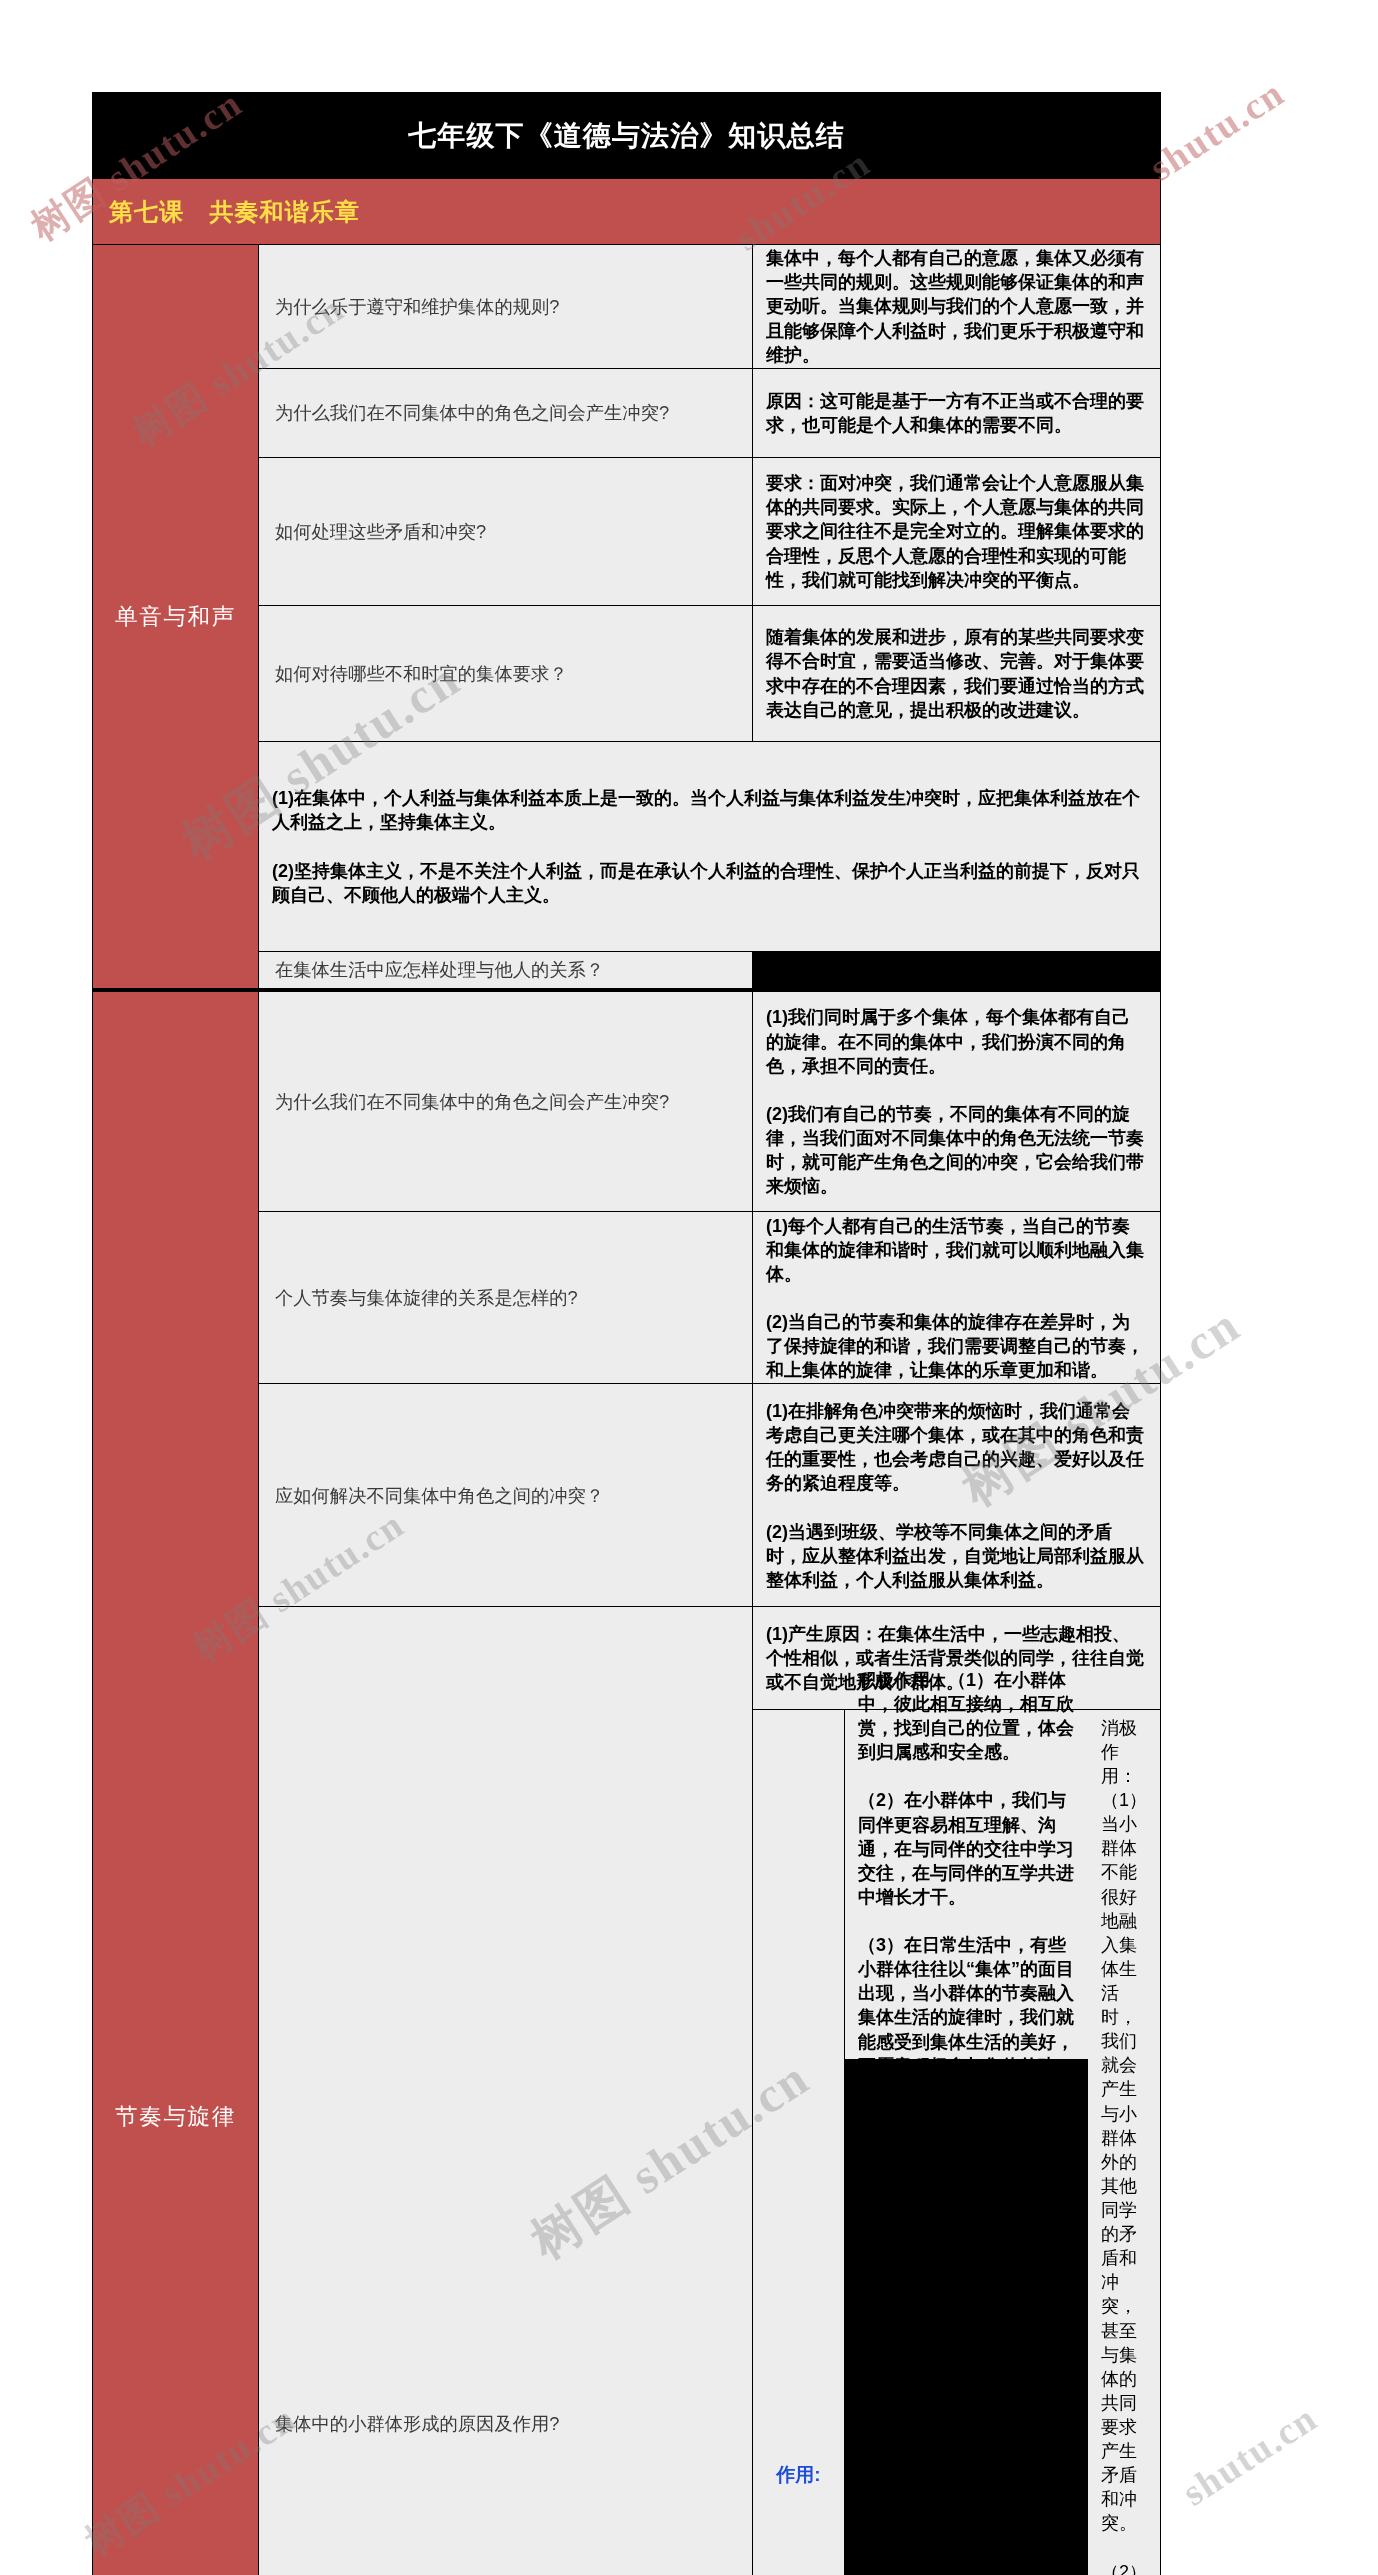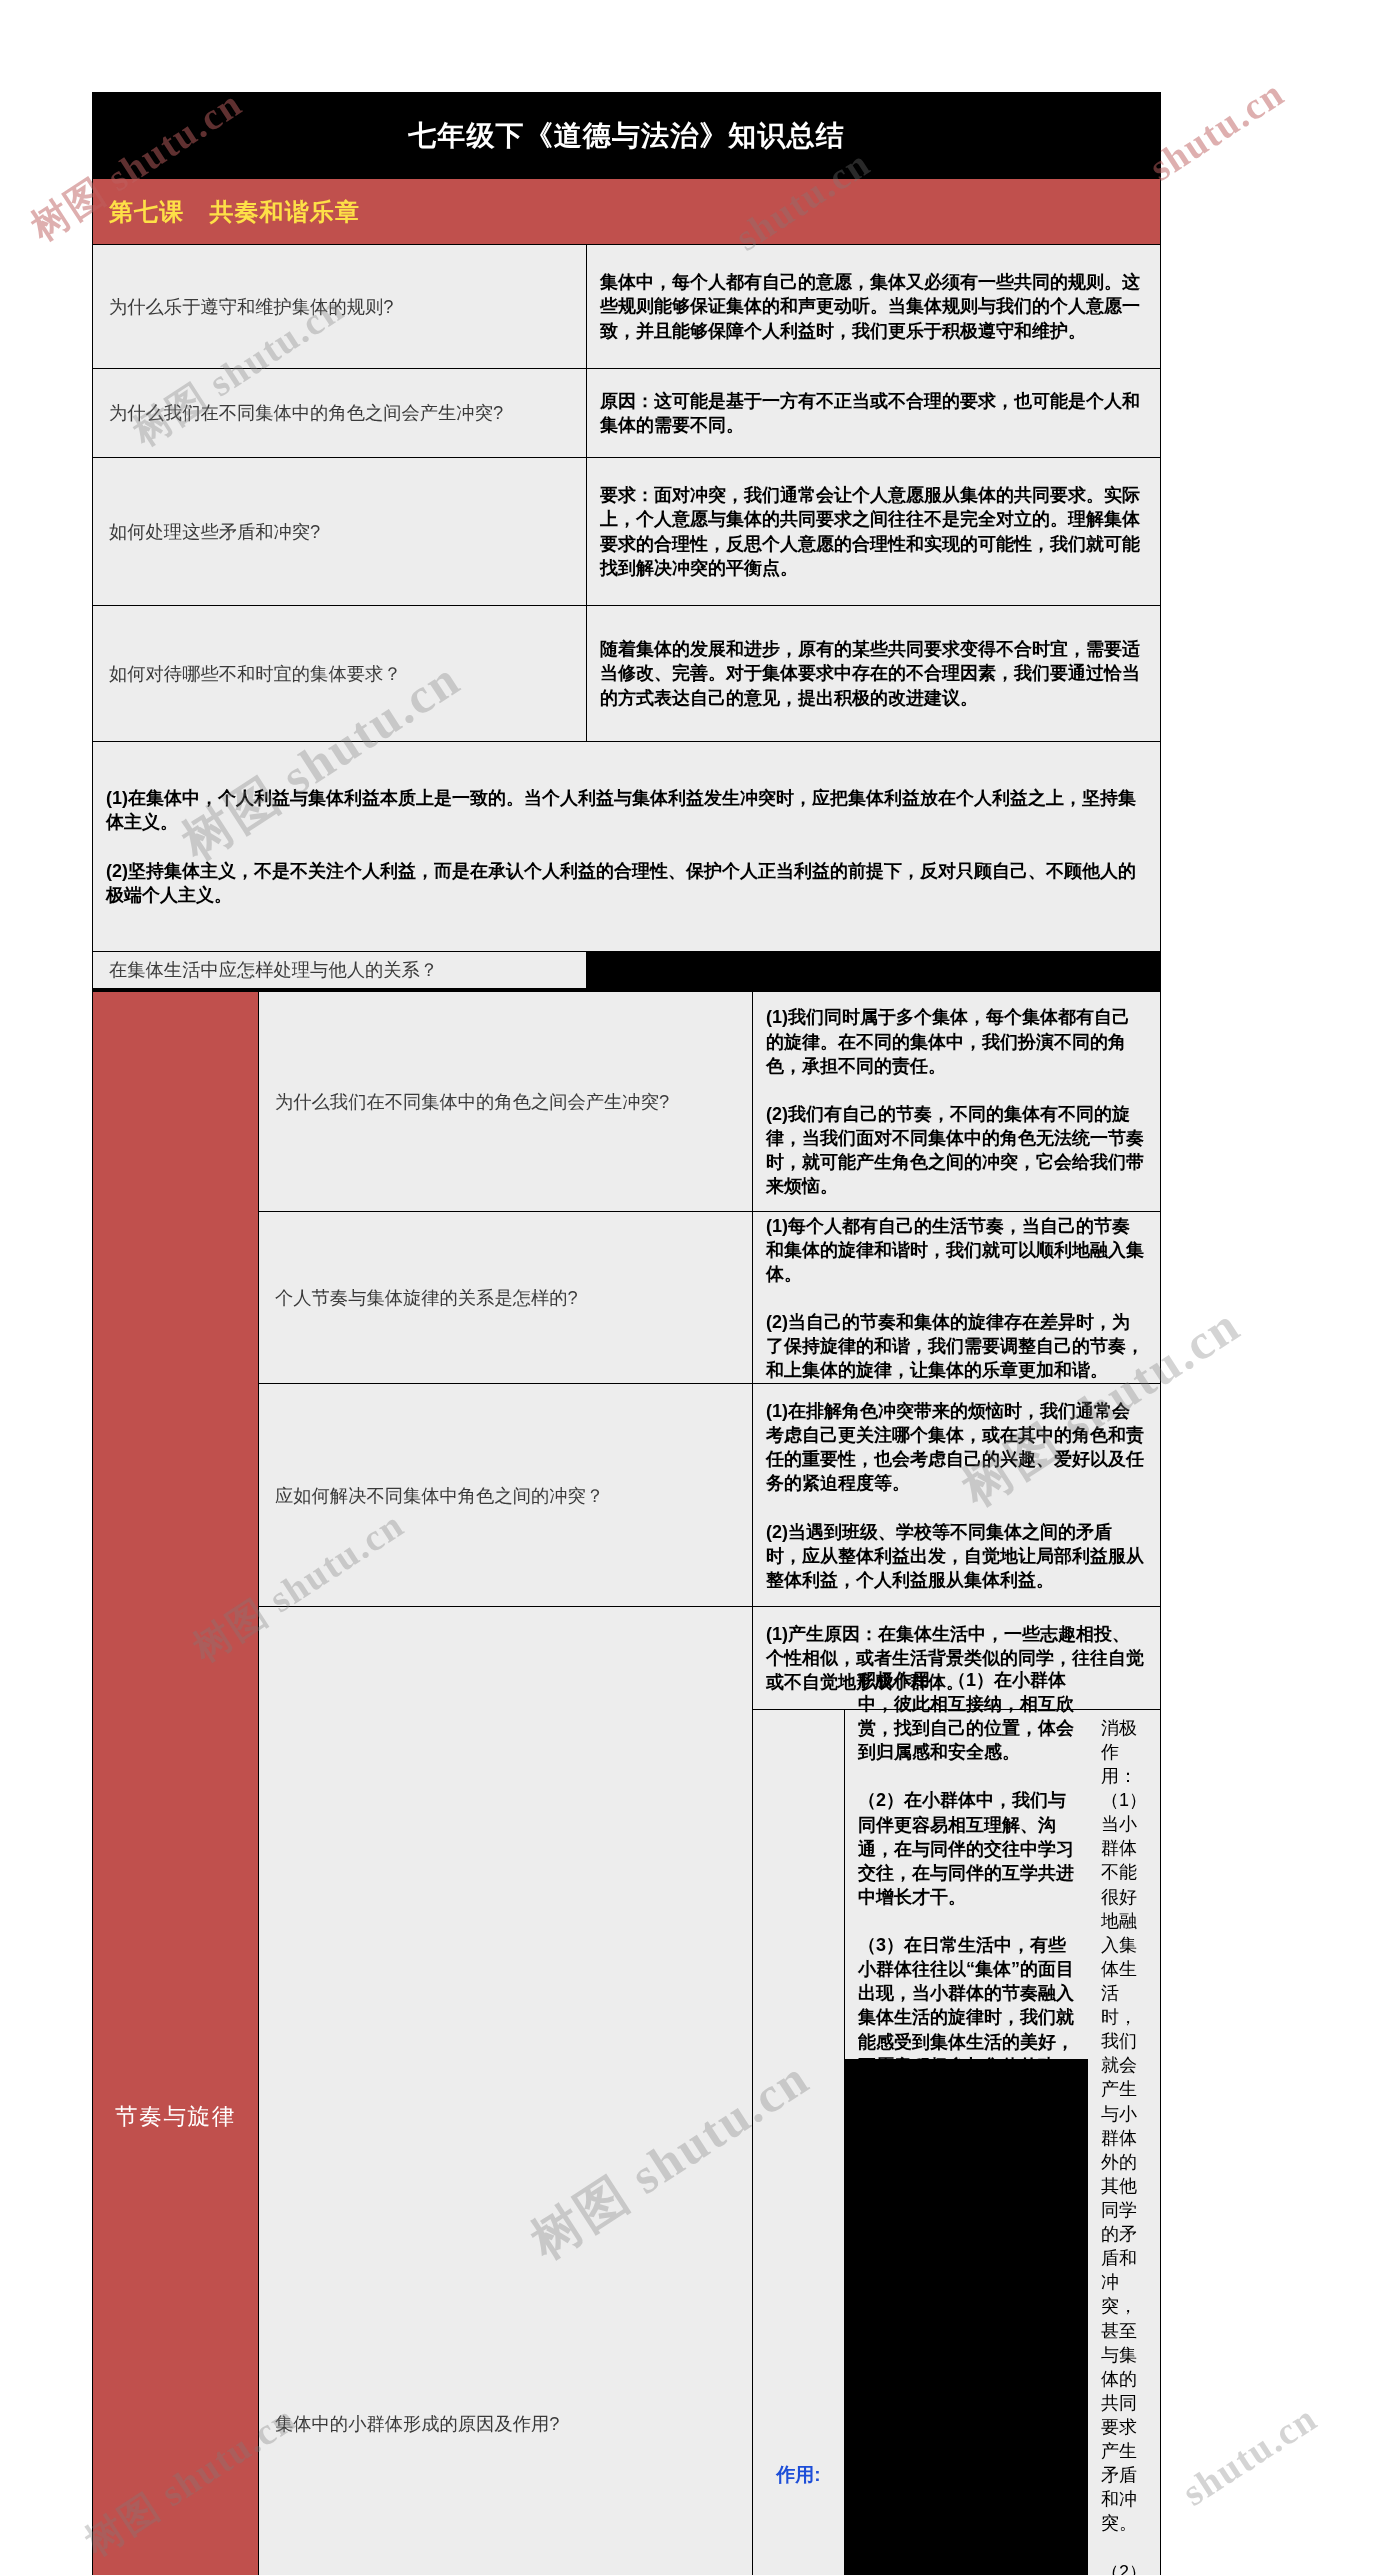--- a/index.html
+++ b/index.html
@@ -138,20 +138,23 @@
 
   <div class="title-bar">
     <div class="t">七年级下《道德与法治》知识总结</div>
   </div>
 
   <div class="course-bar">
     <div class="t">第七课　共奏和谐乐章</div>
   </div>
 
   <div class="section">
+    <div class="side-cell">
+      <div class="t">单音与和声</div>
+    </div>
     <div class="rows">
       <div class="row s1r1">
         <div class="q-cell">为什么乐于遵守和维护集体的规则?</div>
         <div class="a-cell">集体中，每个人都有自己的意愿，集体又必须有一些共同的规则。这些规则能够保证集体的和声更动听。当集体规则与我们的个人意愿一致，并且能够保障个人利益时，我们更乐于积极遵守和维护。</div>
       </div>
       <div class="row s1r2">
         <div class="q-cell">为什么我们在不同集体中的角色之间会产生冲突?</div>
         <div class="a-cell">原因：这可能是基于一方有不正当或不合理的要求，也可能是个人和集体的需要不同。</div>
       </div>
       <div class="row s1r3">

